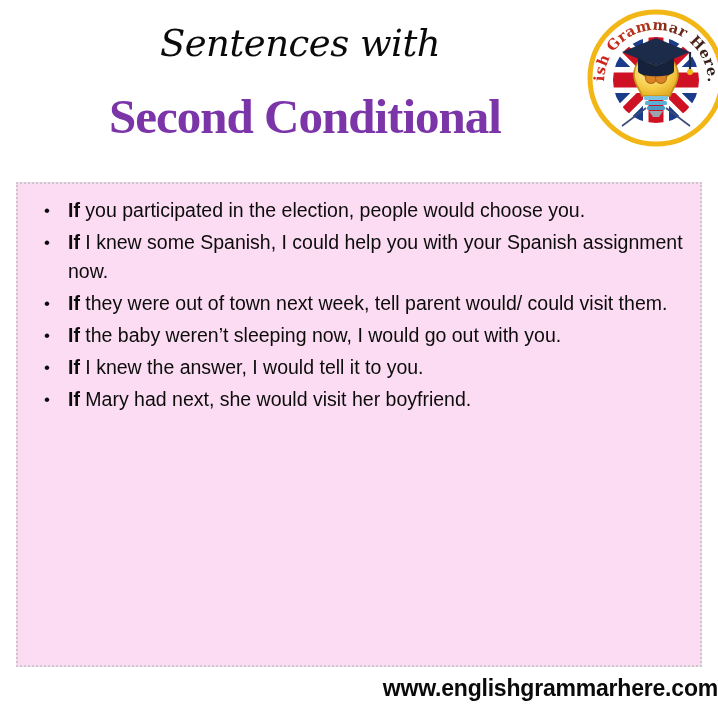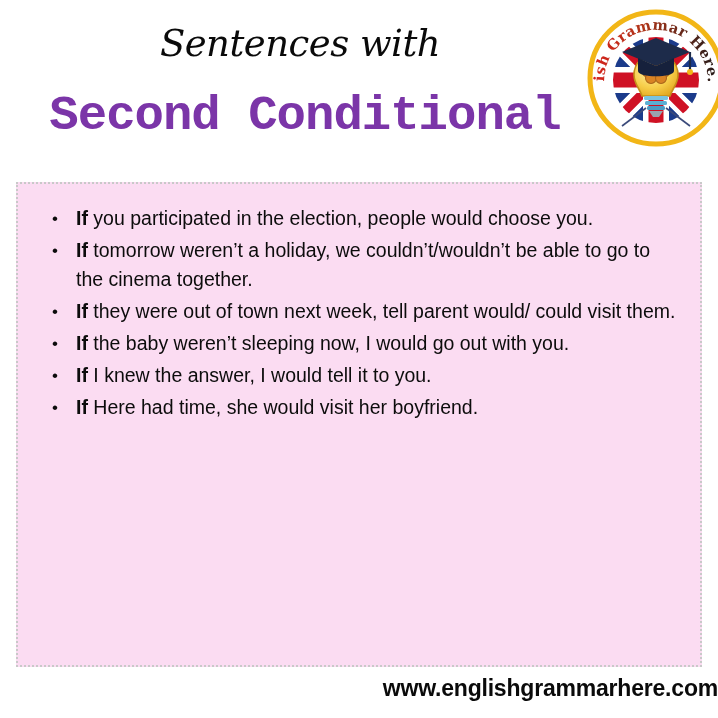--- a/index.html
+++ b/index.html
@@ -43,21 +43,21 @@
     color: #0a0a0a;
     white-space: nowrap;
   }
 
   .title-main {
     position: absolute;
     left: 0;
     top: 88px;
     width: 570px;
     text-align: center;
-    font-family: Liberation Mono, monospace;
+    font-family: Liberation Serif, serif;
     font-weight: bold;
     font-size: 49px;
     letter-spacing: -1px;
     color: #7B35A8;
     white-space: nowrap;
   }
 
   
   .logo {
     position: absolute;
@@ -75,21 +75,21 @@
     top: 182px;
     width: 686px;
     height: 485px;
     box-sizing: border-box;
     background: #FBDCF2;
     border: 2px dotted #c9c9c9;
   }
 
   .sentence-list {
     list-style: none;
-    margin: 8px;
+    margin: 0;
     padding: 12px 14px 0 14px;
   }
 
   .sentence-item {
     position: relative;
     padding-left: 36px;
     margin: 0 0 3px 0;
     font-family: "Liberation Sans", sans-serif;
     font-size: 19.5px;
     line-height: 29px;
@@ -200,32 +200,32 @@
       </svg>
     </div>
   </div>
 
   <div class="content-box">
     <ul class="sentence-list">
       <li class="sentence-item">
         <b>If</b><span> you participated in the election, people would choose you.</span>
       </li>
       <li class="sentence-item">
-        <b>If</b><span> tomorrow weren’t a holiday, we couldn’t/wouldn’t be able to go to the cinema together.</span>
+        <b>If</b><span> I knew some Spanish, I could help you with your Spanish assignment now.</span>
       </li>
       <li class="sentence-item">
         <b>If</b><span> they were out of town next week, tell parent would/ could visit them.</span>
       </li>
       <li class="sentence-item">
         <b>If</b><span> the baby weren’t sleeping now, I would go out with you.</span>
       </li>
       <li class="sentence-item">
         <b>If</b><span> I knew the answer, I would tell it to you.</span>
       </li>
       <li class="sentence-item">
-        <b>If</b><span> Here had time, she would visit her boyfriend.</span>
+        <b>If</b><span> Mary had next, she would visit her boyfriend.</span>
       </li>
     </ul>
   </div>
 
   <div class="footer">www.englishgrammarhere.com</div>
 
 </div>
 
 </body></html>

